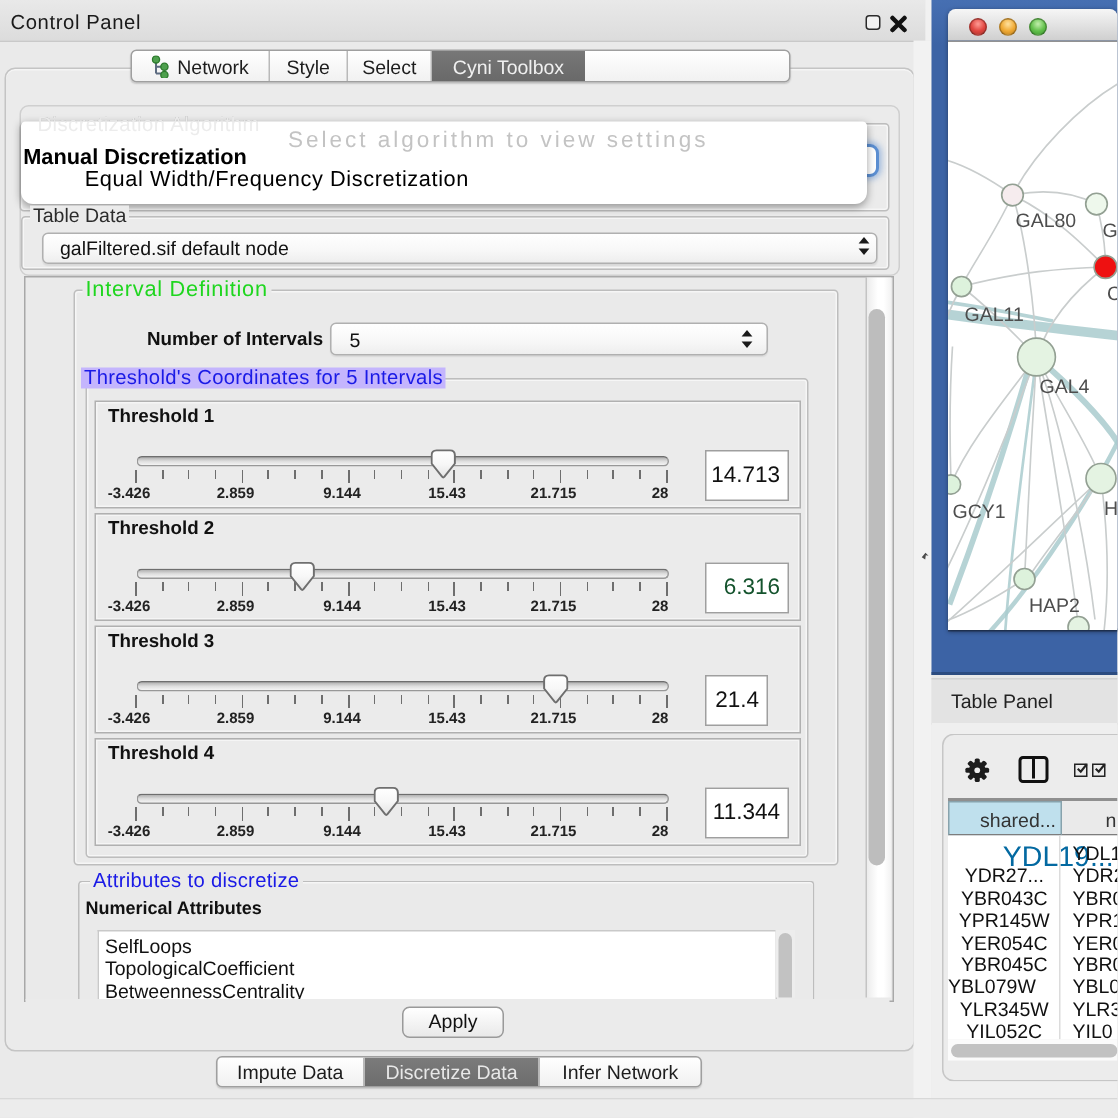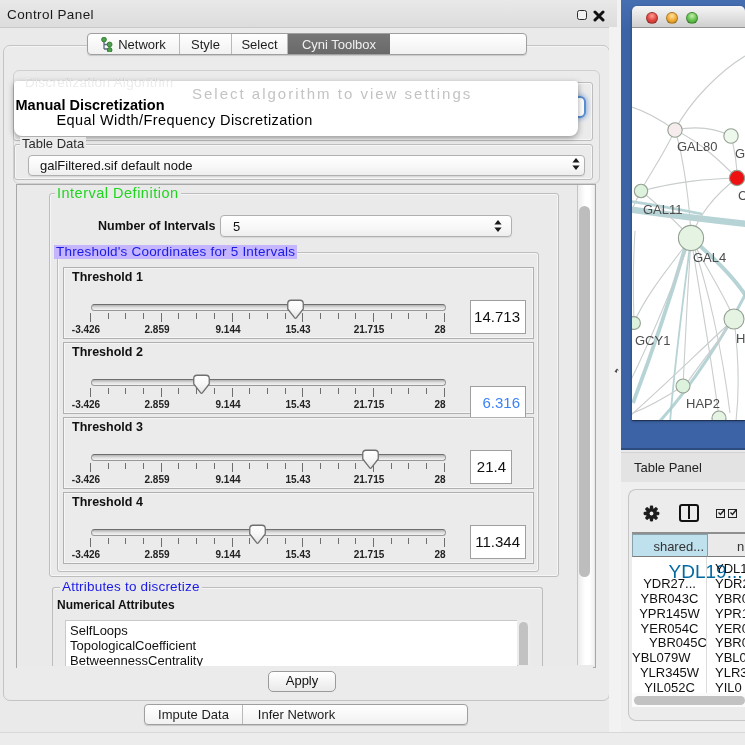--- a/index.html
+++ b/index.html
@@ -153,21 +153,21 @@
 <svg class="abs" style="left:192.5px;top:374px;" width="17" height="21" viewBox="0 0 17 21">
 <defs>
       <linearGradient id="th1" x1="0" y1="0" x2="0" y2="1">
         <stop offset="0" stop-color="#ffffff"></stop>
         <stop offset="0.5" stop-color="#f7f7f7"></stop>
         <stop offset="1" stop-color="#e4e4e4"></stop>
       </linearGradient>
     </defs>
 <path d="M0.75 4.5 Q0.75 1.25 4 1.25 L13 1.25 Q16.25 1.25 16.25 4.5 L16.25 10 L9.3 18.8 Q8.5 19.8 7.7 18.8 L0.75 10 Z" fill="url(#th1)" stroke="#6f6f6f" stroke-width="1.3"></path>
   </svg>
-<div class="abs" style="left:470px;top:386px;width:56px;height:34px;box-sizing:border-box;background:#fff;border:1.5px solid #9f9f9f;font-size:15px;color:#3b82f6;text-align:right;line-height:31px;padding-right:5px;">6.316</div>
+<div class="abs" style="left:470px;top:375px;width:56px;height:34px;box-sizing:border-box;background:#fff;border:1.5px solid #9f9f9f;font-size:15px;color:#14532d;text-align:right;line-height:31px;padding-right:5px;">6.316</div>
 <div class="abs" style="left:63px;top:417px;width:469px;height:70px;border:1px solid #b0b0b0;background:#ebebeb;box-shadow:inset 0 0 0 1px rgba(255,255,255,.5);"></div>
 <div class="abs" style="left:72px;top:420px;font-size:12.5px;font-weight:bold;color:#111;">Threshold 3</div>
 <div class="abs" style="left:91px;top:454px;width:353px;height:5px;border:1px solid #989898;border-top-color:#6e6e6e;border-radius:3.5px;background:linear-gradient(#b2b2b2,#dedede 50%,#f4f4f4);"></div>
 <svg class="abs" style="left:88px;top:463px;" width="362" height="10" viewBox="0 0 362 10" shape-rendering="crispEdges">
     <g stroke="#6e6e6e" stroke-width="1">
       <line x1="2.5" y1="0" x2="2.5" y2="9"></line>
       <line x1="20.5" y1="0" x2="20.5" y2="6"></line>
       <line x1="37.5" y1="0" x2="37.5" y2="6"></line>
       <line x1="55.5" y1="0" x2="55.5" y2="6"></line>
       <line x1="73.5" y1="0" x2="73.5" y2="9"></line>
@@ -257,20 +257,21 @@
 <div class="abs" style="left:65px;top:620px;width:451px;height:45px;background:#fff;border:1px solid #c9c9c9;border-bottom:none;"></div>
 <div class="abs" style="left:70px;top:623px;font-size:13px;color:#111;">SelfLoops</div>
 <div class="abs" style="left:70px;top:638px;font-size:13px;color:#111;">TopologicalCoefficient</div>
 <div class="abs" style="left:70px;top:653px;font-size:13px;color:#111;">BetweennessCentrality</div>
 <div class="abs" style="left:517px;top:620px;width:13px;height:45px;background:#ededed;"></div>
 <div class="abs" style="left:518.5px;top:622px;width:9px;height:43px;background:#c2c2c2;border-radius:5px 5px 0 0;"></div>
 <div class="abs" style="left:17px;top:666px;width:576px;height:32px;background:#ebebeb;"></div>
 <div class="abs" style="left:268px;top:671px;width:66px;height:19px;border:1px solid #9a9a9a;border-radius:5px;background:linear-gradient(#ffffff,#e9e9e9);font-size:13px;color:#111;text-align:center;line-height:18px;">Apply</div>
 <div class="abs" style="left:144px;top:704px;width:322px;height:19px;border:1px solid #9f9f9f;border-radius:4px;background:linear-gradient(#ffffff,#f1f1f1);box-shadow:0 1px 1px rgba(0,0,0,.15);display:flex;overflow:hidden;">
 <div class="tabseg" style="width:97px;">Impute Data</div>
+<div class="tabseg" style="width:117px;border-left:1px solid #b9b9b9;background:linear-gradient(#7b7b7b,#6d6d6d);color:#e8e8e8;">Discretize Data</div>
 <div class="tabseg" style="width:108px;border-left:1px solid #b9b9b9;">Infer Network</div>
 </div>
 <div class="abs" style="left:609px;top:27px;width:12px;height:718px;background:#f2f2f2;"></div>
 <div class="abs" style="left:617px;top:0;width:4px;height:27px;background:#f1f1f1;"></div>
 <svg class="abs" style="left:614px;top:368px;" width="6" height="6" viewBox="0 0 6 6">
     <path d="M0.5 3.5 L3 0.5 L5 2.5 L3.2 2.2 L2.8 5 Z" fill="#4a4a4a"></path>
   </svg>
 <div class="abs" style="left:621px;top:0;width:124px;height:450px;background:linear-gradient(#466fb2,#3c63a5 30px,#3c63a5);"></div>
 <div class="abs" style="left:621px;top:448px;width:124px;height:2px;background:#2c4c80;"></div>
 <div class="abs" style="left:632px;top:419px;width:113px;height:2px;background:#2a4470;"></div>
@@ -366,21 +367,21 @@
 <div style="position:absolute;left:0;top:4px;width:75px;text-align:center;font-size:19px;color:#0369a1;margin-left:36px;">YDL19...</div>
 <div style="position:absolute;left:83px;top:4px;font-size:13px;color:#111;">YDL1</div>
 <div style="position:absolute;left:0;top:19px;width:75px;text-align:center;font-size:13px;color:#111;">YDR27...</div>
 <div style="position:absolute;left:83px;top:19px;font-size:13px;color:#111;">YDR2</div>
 <div style="position:absolute;left:0;top:34px;width:75px;text-align:center;font-size:13px;color:#111;">YBR043C</div>
 <div style="position:absolute;left:83px;top:34px;font-size:13px;color:#111;">YBR0</div>
 <div style="position:absolute;left:0;top:49px;width:75px;text-align:center;font-size:13px;color:#111;">YPR145W</div>
 <div style="position:absolute;left:83px;top:49px;font-size:13px;color:#111;">YPR1</div>
 <div style="position:absolute;left:0;top:64px;width:75px;text-align:center;font-size:13px;color:#111;">YER054C</div>
 <div style="position:absolute;left:83px;top:64px;font-size:13px;color:#111;">YER0</div>
-<div style="position:absolute;left:0;top:78px;width:92px;text-align:center;font-size:13px;color:#111;">YBR045C</div>
+<div style="position:absolute;left:0;top:78px;width:75px;text-align:center;font-size:13px;color:#111;">YBR045C</div>
 <div style="position:absolute;left:83px;top:78px;font-size:13px;color:#111;">YBR0</div>
 <div style="position:absolute;left:0;top:93px;width:75px;font-size:13px;color:#111;">YBL079W</div>
 <div style="position:absolute;left:83px;top:93px;font-size:13px;color:#111;">YBL0</div>
 <div style="position:absolute;left:0;top:108px;width:75px;text-align:center;font-size:13px;color:#111;">YLR345W</div>
 <div style="position:absolute;left:83px;top:108px;font-size:13px;color:#111;">YLR3</div>
 <div style="position:absolute;left:0;top:123px;width:75px;text-align:center;font-size:13px;color:#111;">YIL052C</div>
 <div style="position:absolute;left:83px;top:123px;font-size:13px;color:#111;">YIL0</div>
 <div style="position:absolute;left:74px;top:0;width:1px;height:136px;background:#dcdcdc;"></div>
 </div>
 <div class="abs" style="left:632px;top:693px;width:113px;height:14px;background:#fbfbfb;"></div>

